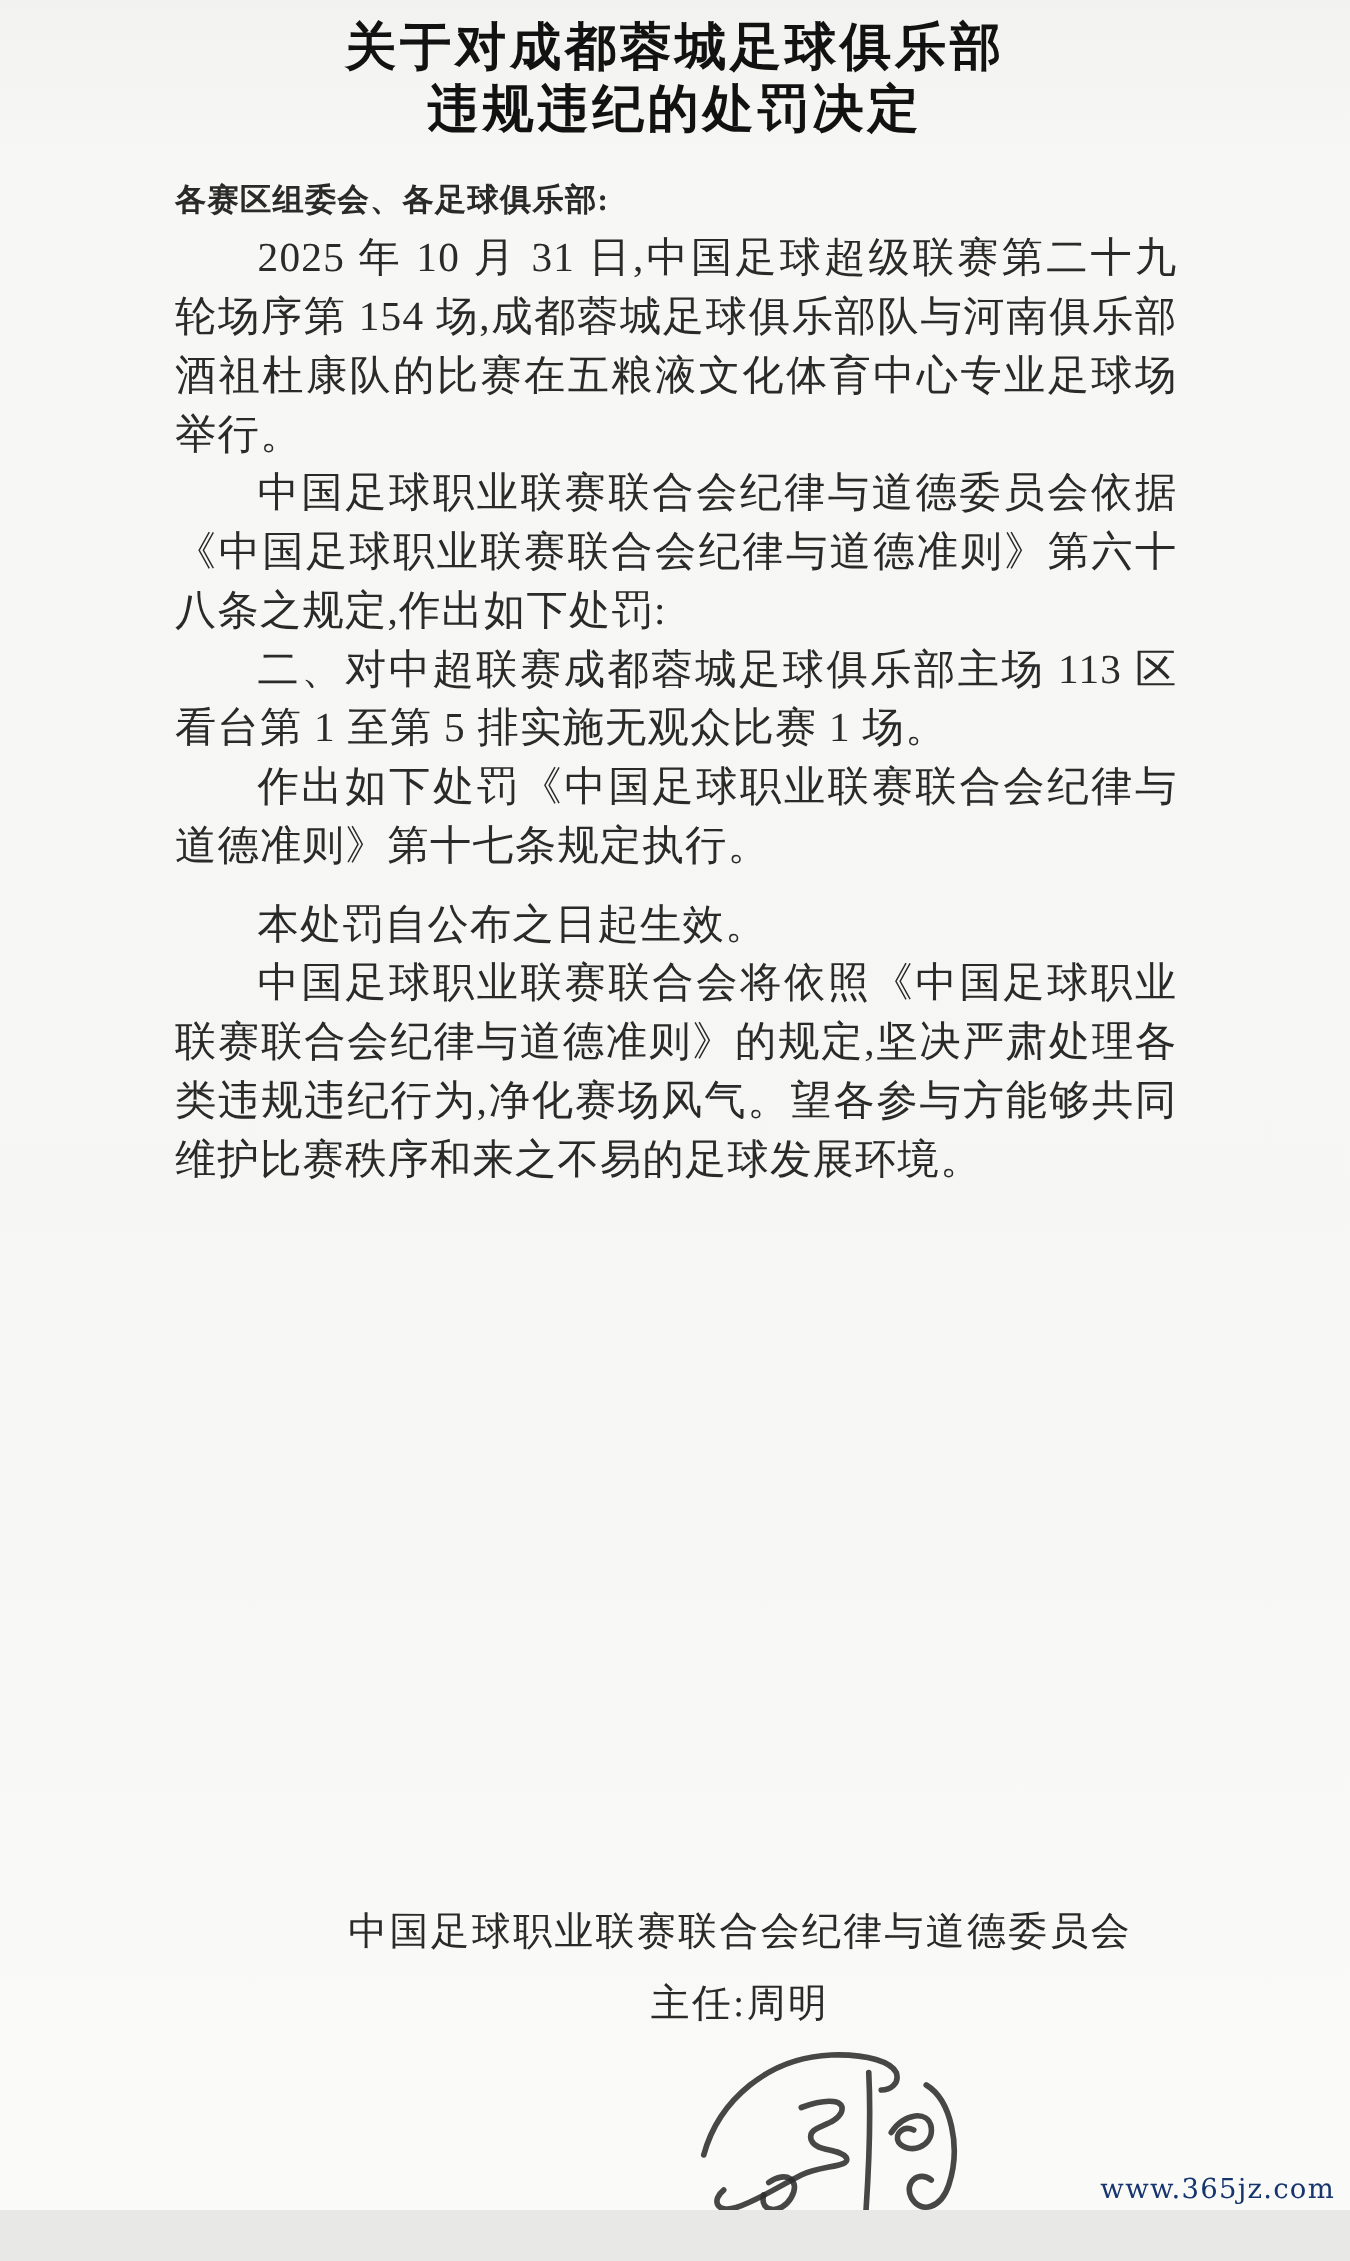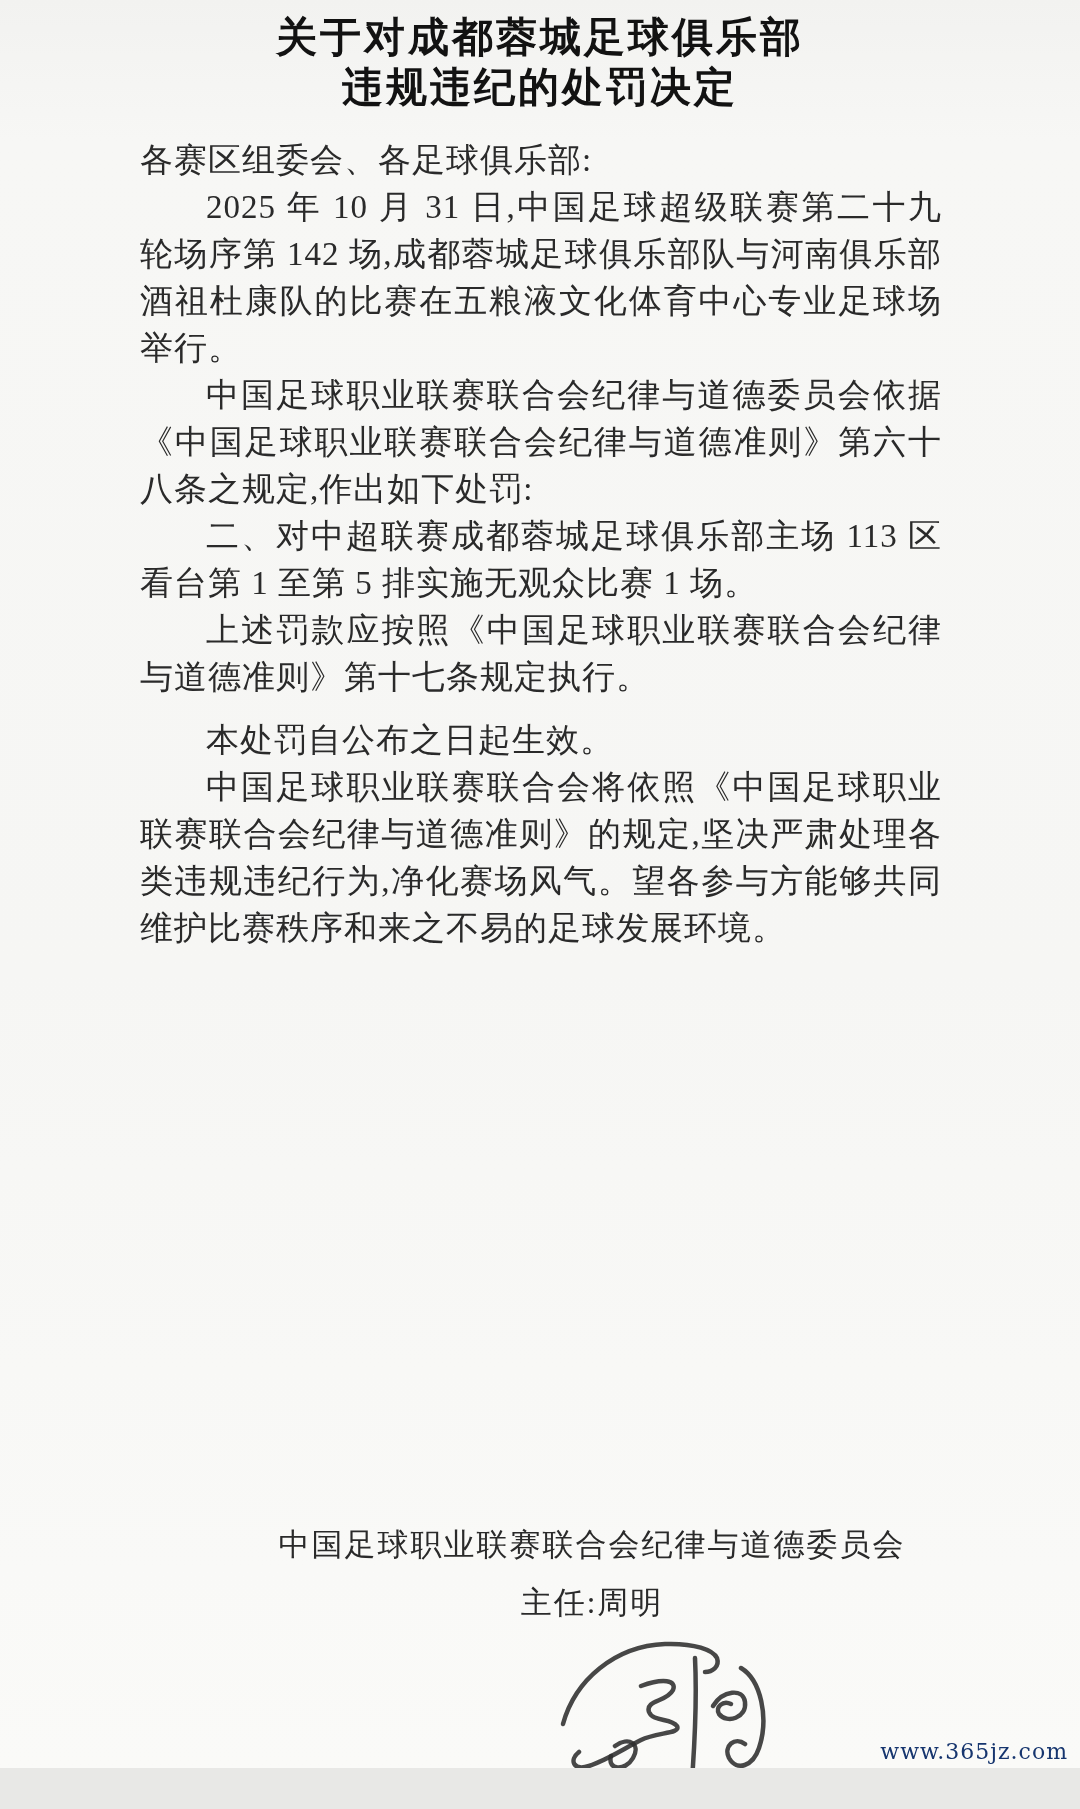--- a/index.html
+++ b/index.html
@@ -26,23 +26,24 @@
     line-height: 1.23;
     letter-spacing: 3px;
     color: #121212;
   }
   .title-line { display: block; }
   .body-text {
     margin: 24px 138px 0 140px;
   }
   .salutation {
     margin: 0;
-    font-size: 33px;
+    font-size: 25px;
     line-height: 47px;
     letter-spacing: 1px;
+    font-weight: bold;
   }
   .para {
     margin: 0;
     font-size: 33px;
     line-height: 47px;
     letter-spacing: 1px;
     text-align: justify;
     text-indent: 2em;
   }
   .para.gap-top { margin-top: 16px; }
@@ -96,24 +97,24 @@
 
 <div class="page">
 
   <h1 class="title">
     <span class="title-line">关于对成都蓉城足球俱乐部</span>
     <span class="title-line">违规违纪的处罚决定</span>
   </h1>
 
   <div class="body-text">
     <p class="salutation">各赛区组委会、各足球俱乐部:</p>
-    <p class="para">2025 年 10 月 31 日,中国足球超级联赛第二十九轮场序第 142 场,成都蓉城足球俱乐部队与河南俱乐部酒祖杜康队的比赛在五粮液文化体育中心专业足球场举行。</p>
+    <p class="para">2025 年 10 月 31 日,中国足球超级联赛第二十九轮场序第 154 场,成都蓉城足球俱乐部队与河南俱乐部酒祖杜康队的比赛在五粮液文化体育中心专业足球场举行。</p>
     <p class="para">中国足球职业联赛联合会纪律与道德委员会依据《中国足球职业联赛联合会纪律与道德准则》第六十八条之规定,作出如下处罚:</p>
     <p class="para">二、对中超联赛成都蓉城足球俱乐部主场 113 区看台第 1 至第 5 排实施无观众比赛 1 场。</p>
-    <p class="para">上述罚款应按照《中国足球职业联赛联合会纪律与道德准则》第十七条规定执行。</p>
+    <p class="para">作出如下处罚《中国足球职业联赛联合会纪律与道德准则》第十七条规定执行。</p>
     <p class="para gap-top">本处罚自公布之日起生效。</p>
     <p class="para">中国足球职业联赛联合会将依照《中国足球职业联赛联合会纪律与道德准则》的规定,坚决严肃处理各类违规违纪行为,净化赛场风气。望各参与方能够共同维护比赛秩序和来之不易的足球发展环境。</p>
   </div>
 
   <div class="signoff">
     <p class="org">中国足球职业联赛联合会纪律与道德委员会</p>
     <p class="director">主任:周明</p>
   </div>
 
   <svg class="signature" width="240" height="165" viewBox="0 0 240 165" aria-hidden="true">

